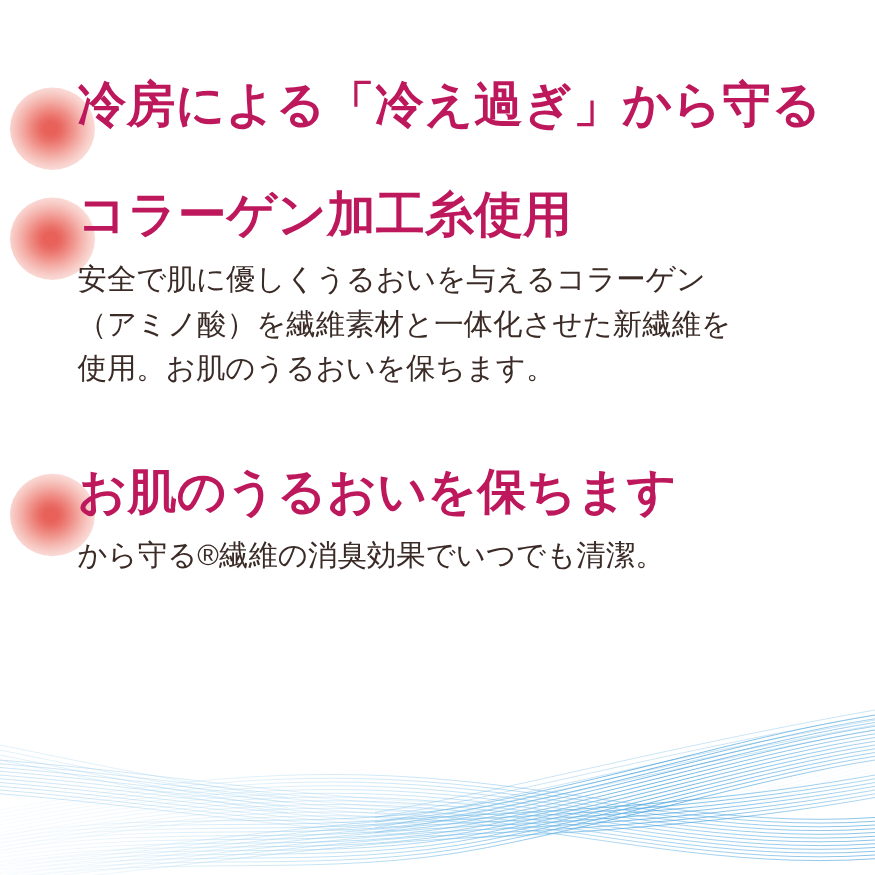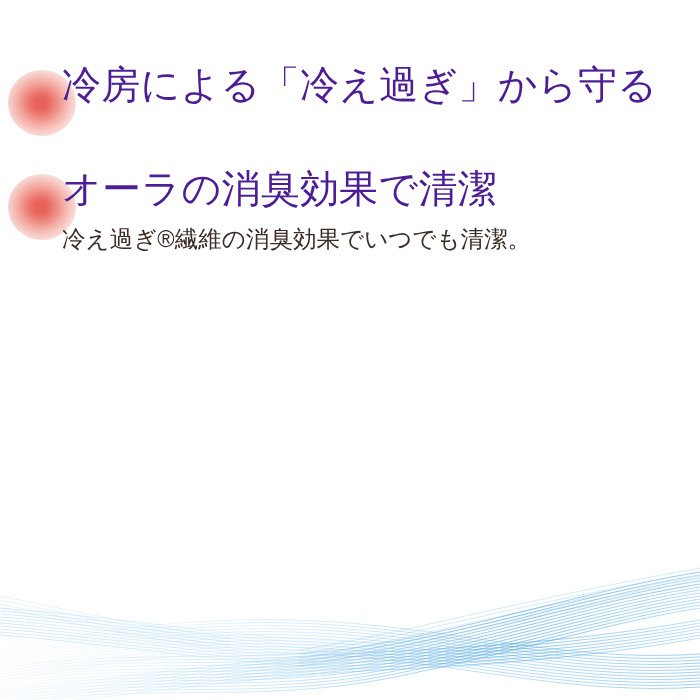--- a/index.html
+++ b/index.html
@@ -62,24 +62,24 @@
                  #fef3f1 88%,
                  rgba(255,255,255,0) 100%);
     pointer-events: none;
   }
 
   
   .feature-heading {
     font-family: "Liberation Serif", "DejaVu Serif", serif;
     font-size: 40px;
     line-height: 1.18;
-    color: #4c1d95;
+    color: #be185d;
     letter-spacing: 0.005em;
     margin: 0;
-    font-weight: 400;
+    font-weight: 700;
     white-space: nowrap;
     position: relative;
     z-index: 2;
   }
   .fb-0 .feature-heading { font-size: 39px; }
   .fb-1 .feature-heading { font-size: 39px; }
   .fb-2 .feature-heading { font-size: 39px; }
 
   
   .feature-body {
@@ -112,26 +112,35 @@
 
 <div id="page">
 
   <div class="content">
 
     <div class="feature-block fb-0">
       <span class="bullet-blob"></span>
       <h2 class="feature-heading">冷房による「冷え過ぎ」から守る</h2>
     </div>
 
+    <div class="feature-block fb-1">
+      <span class="bullet-blob"></span>
+      <h2 class="feature-heading">コラーゲン加工糸使用</h2>
+      <p class="feature-body">
+        <span class="line">安全で肌に優しくうるおいを与えるコラーゲン</span>
+        <span class="line">（アミノ酸）を繊維素材と一体化させた新繊維を</span>
+        <span class="line">使用。お肌のうるおいを保ちます。</span>
+      </p>
+    </div>
 
     <div class="feature-block fb-2">
       <span class="bullet-blob"></span>
-      <h2 class="feature-heading">オーラの消臭効果で清潔</h2>
+      <h2 class="feature-heading">お肌のうるおいを保ちます</h2>
       <p class="feature-body">
-        <span class="line">冷え過ぎ®繊維の消臭効果でいつでも清潔。</span>
+        <span class="line">から守る®繊維の消臭効果でいつでも清潔。</span>
       </p>
     </div>
 
   </div>
 
   <div class="wave-decor">
     <svg viewBox="0 0 700 150" preserveAspectRatio="none">
       <defs>
         <linearGradient id="wg1" x1="0" y1="0" x2="1" y2="0">
           <stop offset="0" stop-color="#bfe0f4" stop-opacity="0.15"></stop>

